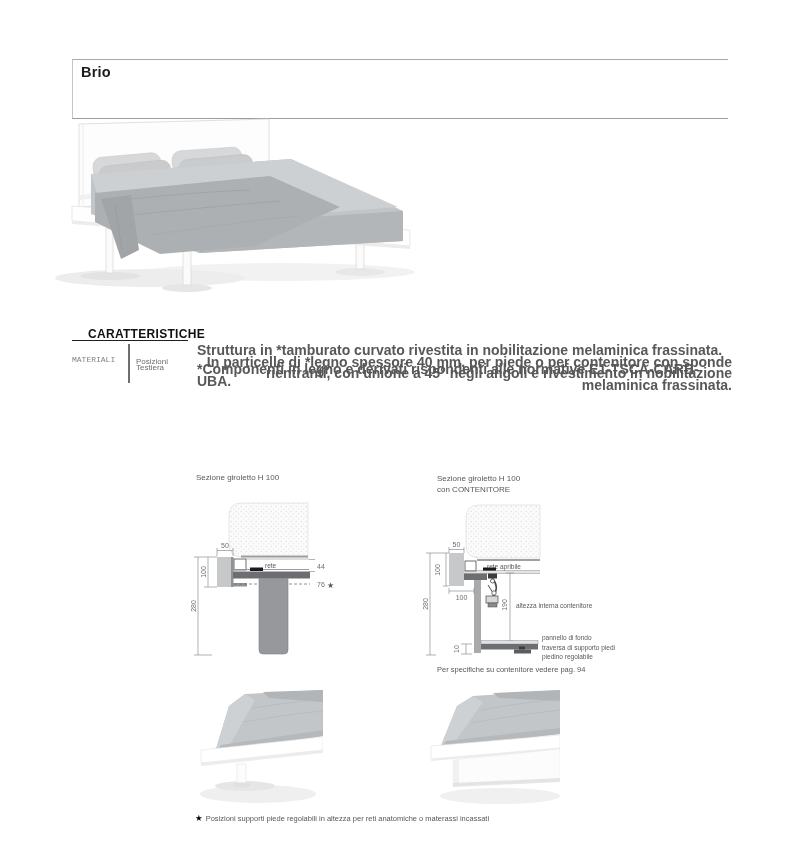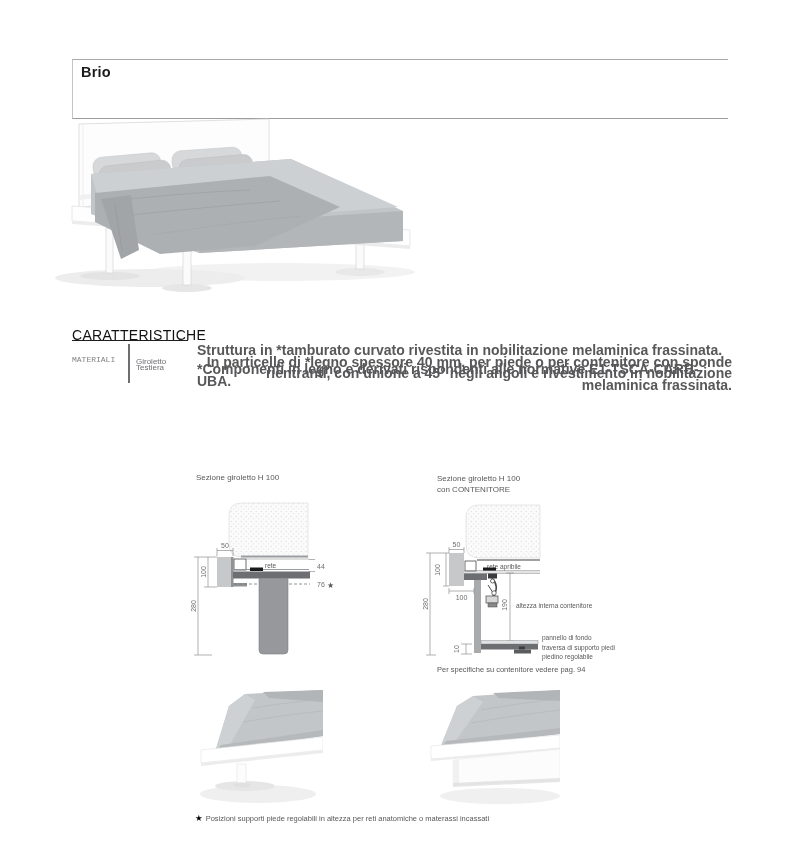--- a/index.html
+++ b/index.html
@@ -6,21 +6,21 @@
   .page{
     position:relative;width:800px;height:863px;background:#ffffff;overflow:hidden;
     font-family:"Liberation Sans", sans-serif;color:#58585a;
   }
   .abs{position:absolute;}
   .title-box{
     left:72px;top:59px;width:655px;height:58px;
     border-top:1px solid #a9a9a9;border-left:1px solid #c4c4c4;border-bottom:1px solid #9c9c9c;
   }
   .brio{margin:4px 0 0 8px;font-size:14.5px;font-weight:bold;color:#1b1b1b;letter-spacing:.2px;}
-  .car-heading{left:72px;top:327px;font-size:14px;font-weight:normal;color:#111;letter-spacing:.3px;}
+  .car-heading{left:88px;top:327px;font-size:12px;font-weight:bold;color:#111;letter-spacing:.3px;}
   .car-underline{left:72px;top:340px;width:116px;height:1px;background:#1f1f1f;}
   .materiali{left:72px;top:355px;font-size:8px;color:#808285;font-family:Liberation Mono, monospace;}
   .mat-divider{left:128px;top:344px;width:2px;height:39px;background:#6d6e71;}
   .comp-label{left:136px;font-size:8px;color:#6d6e71;}
   .desc{left:197px;width:535px;font-size:14px;line-height:11.5px;color:#58585a;font-weight:bold;}
   .footnote{left:195px;top:813px;font-size:7.5px;color:#58585a;}
   .footnote .star{color:#000;font-size:8.5px;margin-right:3px;}
   svg{display:block;}
   svg text{font-family:"Liberation Sans", sans-serif;fill:#58585a;}
   text.sec-title{font-size:8px;fill:#58585a;}
@@ -85,21 +85,21 @@
       <polygon points="101,199 131,195 139,250 121,259" fill="#a2a5a7"></polygon>
       <path d="M115,205 L122,250" stroke="#94979a" stroke-width="0.6" fill="none"></path>
     </g>
   </svg>
 
   <div class="abs car-heading">CARATTERISTICHE</div>
   <div class="abs car-underline"></div>
   <div class="abs materiali">MATERIALI</div>
   <div class="abs mat-divider"></div>
   <div class="abs comp-label" style="top:363px;">Testiera</div>
-  <div class="abs comp-label" style="top:356.5px;">Giroletto</div>
+  <div class="abs comp-label" style="top:356.5px;">Posizioni</div>
   <div class="abs desc" style="top:345px;">Struttura in *tamburato curvato rivestita in nobilitazione melaminica frassinata.</div>
   <div class="abs desc" style="top:356.5px;text-align:right;">In particelle di *legno spessore 40 mm, per piede o per contenitore con sponde rientranti, con unione a 45° negli angoli e rivestimento in nobilitazione melaminica frassinata.</div>
   <div class="abs desc" style="top:364px;">*Componenti in legno e derivati rispondenti alle normative E1-TSCA-CARB-UBA.</div>
 
   <svg class="abs" style="left:188px;top:468px;" width="220" height="200" viewBox="188 468 220 200">
     <defs>
       <pattern id="dotsL" patternUnits="userSpaceOnUse" width="5" height="5">
         <rect width="5" height="5" fill="#fbfbfb"></rect>
         <circle cx="1.2" cy="1.5" r="0.65" fill="#dedede"></circle>
         <circle cx="3.6" cy="3.8" r="0.65" fill="#e4e4e4"></circle>

